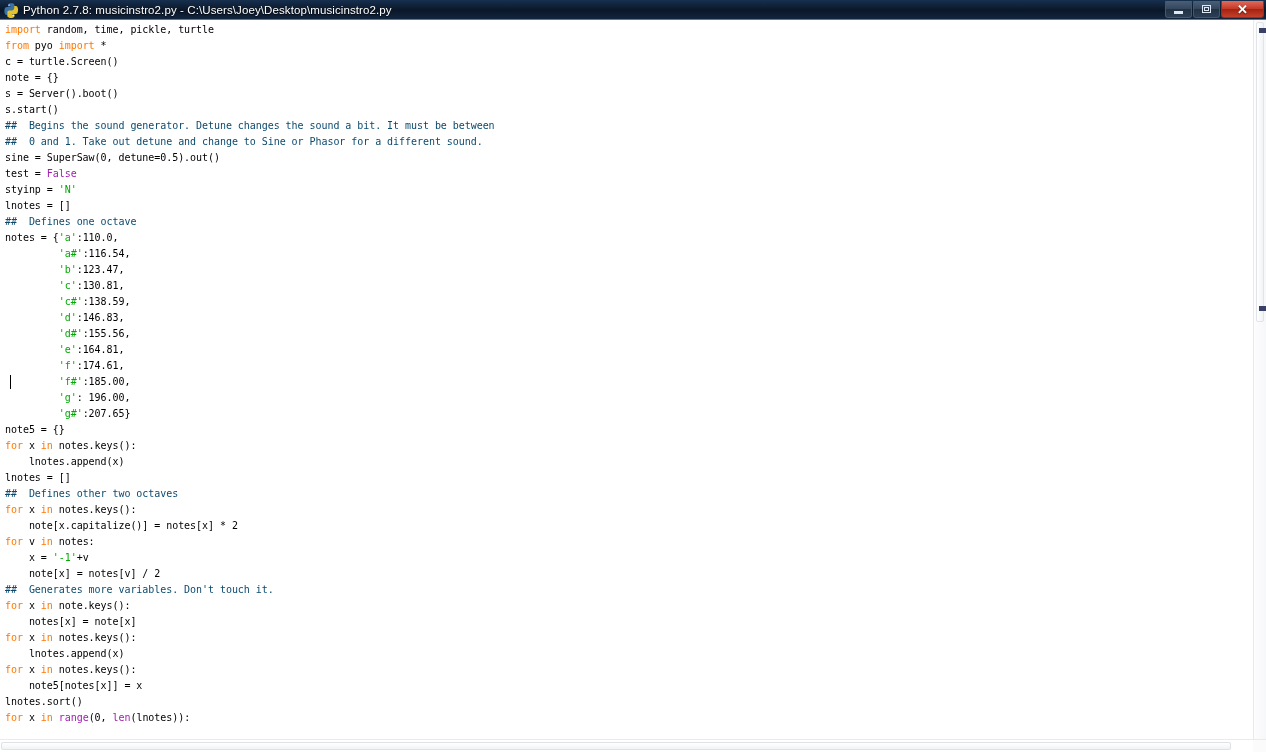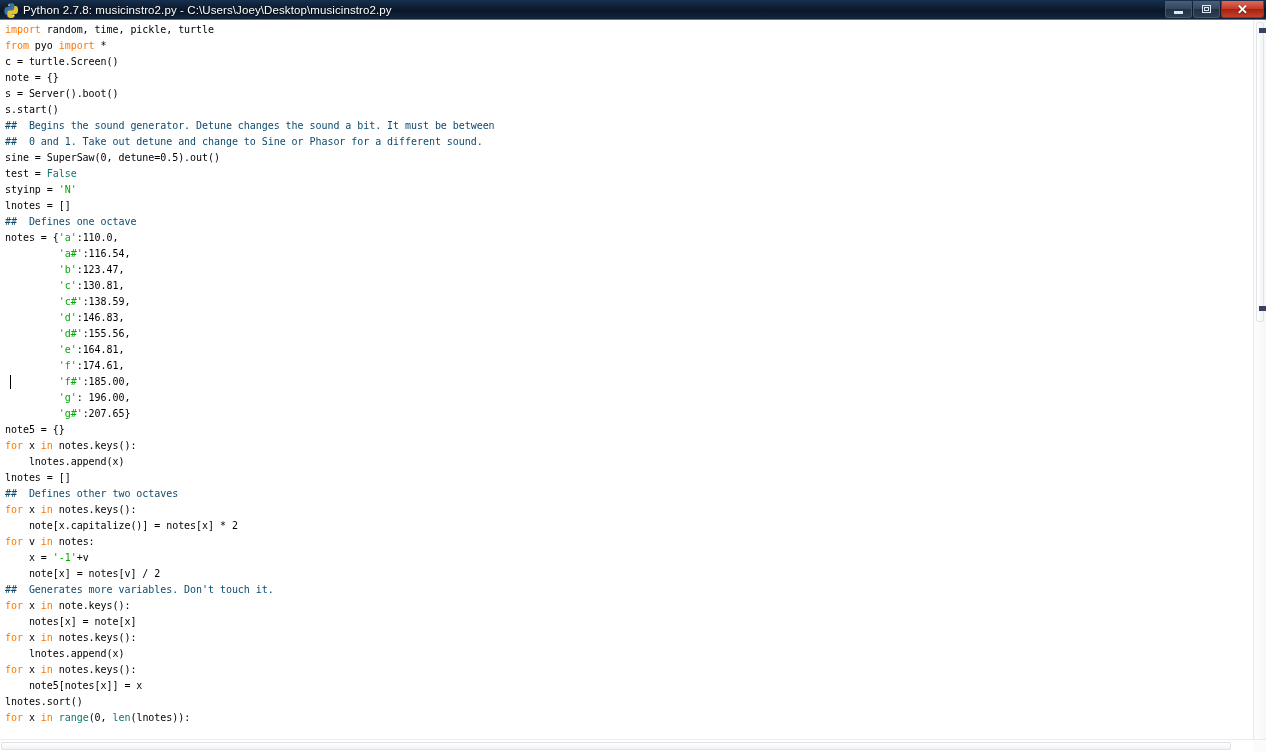--- a/index.html
+++ b/index.html
@@ -147,21 +147,21 @@
     letter-spacing: -0.05px;
   }
   .line {
     height: 16px;
     white-space: pre;
     position: relative;
   }
   .kw  { color: #ff7700; }
   .cmt { color: #0c4a6e; }
   .str { color: #00aa00; }
-  .bi  { color: #0f766e; }
+  .bi  { color: #a21caf; }
 
   
   .caret {
     position: absolute;
     left: 5px;
     top: 1px;
     width: 1px;
     height: 14px;
     background: #000000;
   }

